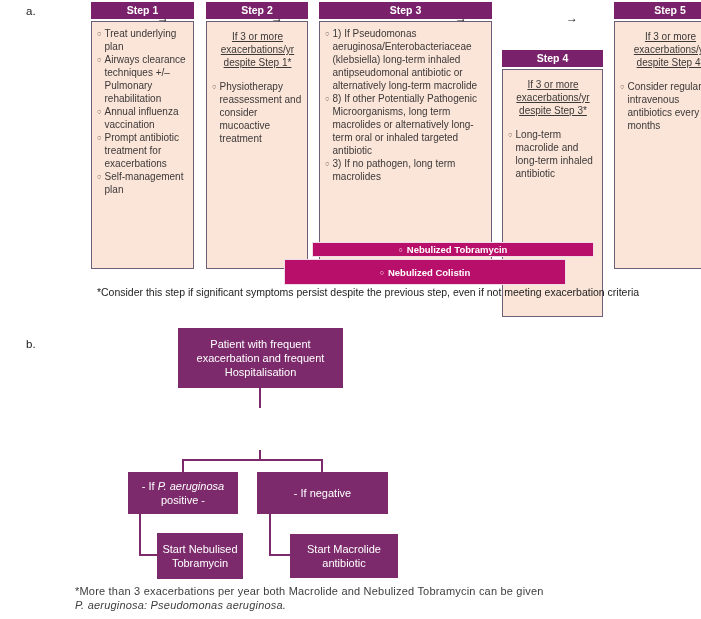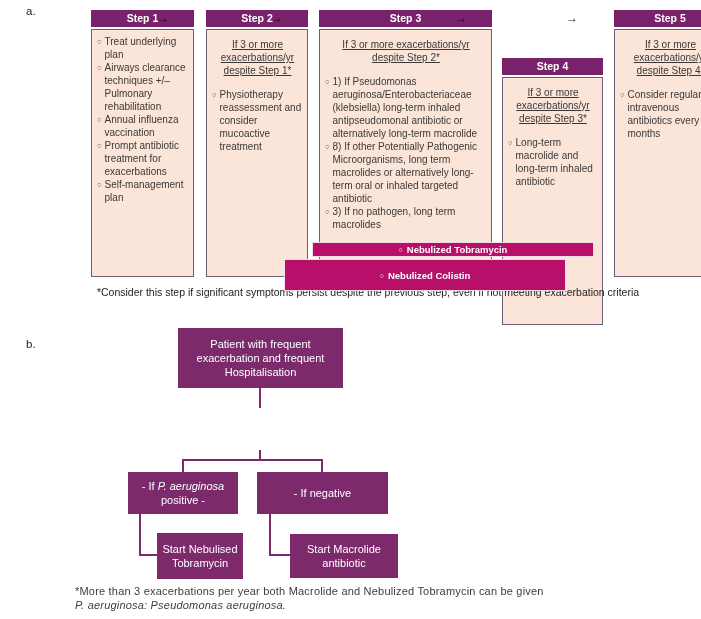--- a/index.html
+++ b/index.html
@@ -8,21 +8,21 @@
     --bar-pink:#b8106a;
     --box-fill:#fbe5d8;
     --box-border:#6d5f77;
     --text-dark:#3b3838;
   }
   html,body{margin:0;padding:0;background:#fff;}
   .canvas{position:relative;width:701px;height:619px;background:#ffffff;
           font-family:"Liberation Sans",sans-serif;overflow:hidden;}
   .panel-label{position:absolute;font-size:11.5px;color:#222;}
   
-  .col{position:absolute;top:10px;padding-left:36px;}
+  .col{position:absolute;top:2px;padding-left:36px;}
   .col-header{height:17px;background:var(--header-purple);color:#fff;font-weight:bold;
               font-size:10.5px;text-align:center;line-height:17px;}
   .col-body{margin-top:2px;height:248px;background:var(--box-fill);
             border:1px solid var(--box-border);box-sizing:border-box;
             padding:5px 4px 4px 5px;color:var(--text-dark);
             font-size:10px;line-height:13px;overflow:hidden;}
   .step-heading{text-align:center;text-decoration:underline;margin:3px 0 11px;}
   .step-heading:empty{display:none;margin:0;}
   .bullet{display:flex;gap:3px;}
   .marker{font-size:7.5px;line-height:13px;color:#544a4a;flex:0 0 auto;}
@@ -89,21 +89,20 @@
             <span class="marker">○</span>
             <span>Physiotherapy reassessment and consider mucoactive treatment</span>
           </div>
         </div>
     </div>
   </div>
 
   <div class="col" style="left:283px;width:173px;">
     <div class="col-header">Step 3</div>
     <div class="col-body">
-      <div class="step-heading">If 3 or more exacerbations/yr despite Step 2*</div>
       <div>
           <div class="bullet">
             <span class="marker">○</span>
             <span>1) If Pseudomonas aeruginosa/Enterobacteriaceae (klebsiella) long-term inhaled antipseudomonal antibiotic or alternatively long-term macrolide</span>
           </div>
           <div class="bullet">
             <span class="marker">○</span>
             <span>8) If other Potentially Pathogenic Microorganisms, long term macrolides or alternatively long-term oral or inhaled targeted antibiotic</span>
           </div>
           <div class="bullet">
@@ -142,21 +141,21 @@
 
   <span class="step-arrow" style="left:157px;">→</span>
   <span class="step-arrow" style="left:271px;">→</span>
   <span class="step-arrow" style="left:455px;">→</span>
   <span class="step-arrow" style="left:566px;">→</span>
 
   <div class="bar" style="top:242px;height:15px;margin-left:28px;">
     <span class="marker">○</span>
     <span>Nebulized Tobramycin</span>
   </div>
-  <div class="bar" style="top:259px;height:32px;">
+  <div class="bar" style="top:259px;height:26px;">
     <span class="marker">○</span>
     <span>Nebulized Colistin</span>
   </div>
 
   <div class="footnote-a">*Consider this step if significant symptoms persist despite the previous step, even if not meeting exacerbation criteria</div>
 
   <div class="panel-label" style="left:26px;top:338px;">b.</div>
 
   <div class="vline" style="left:259px;top:388px;height:20px;"></div>
   <div class="vline" style="left:259px;top:450px;height:11px;"></div>

